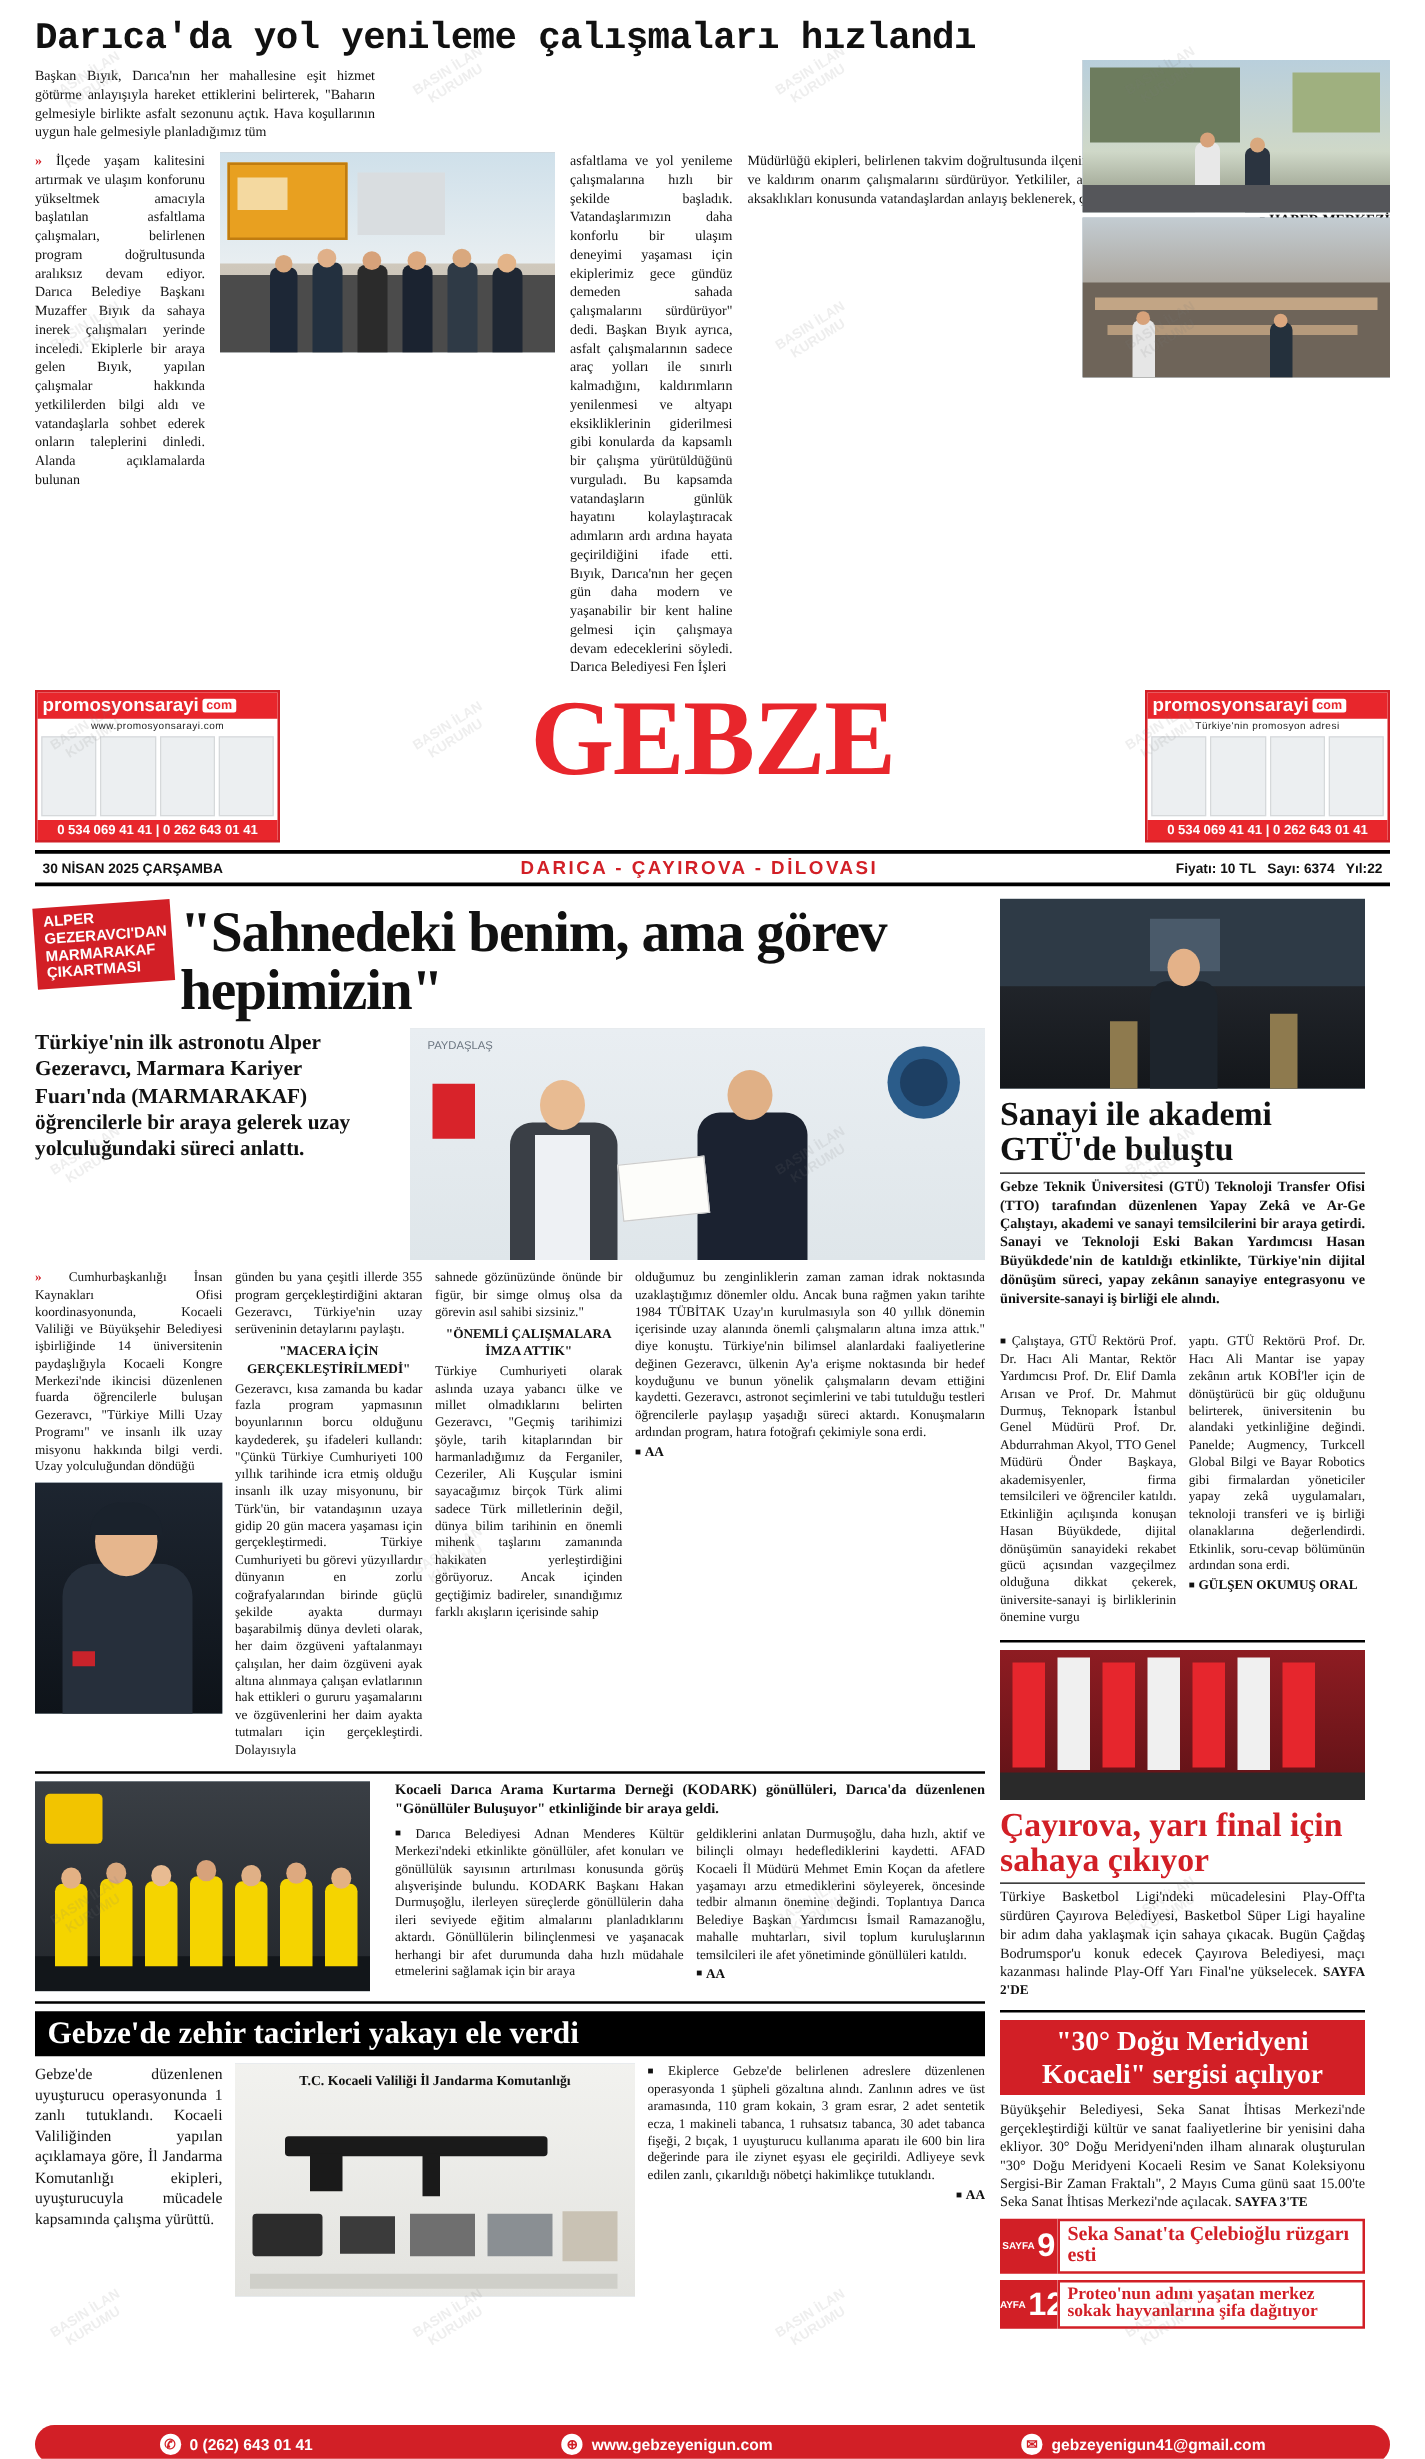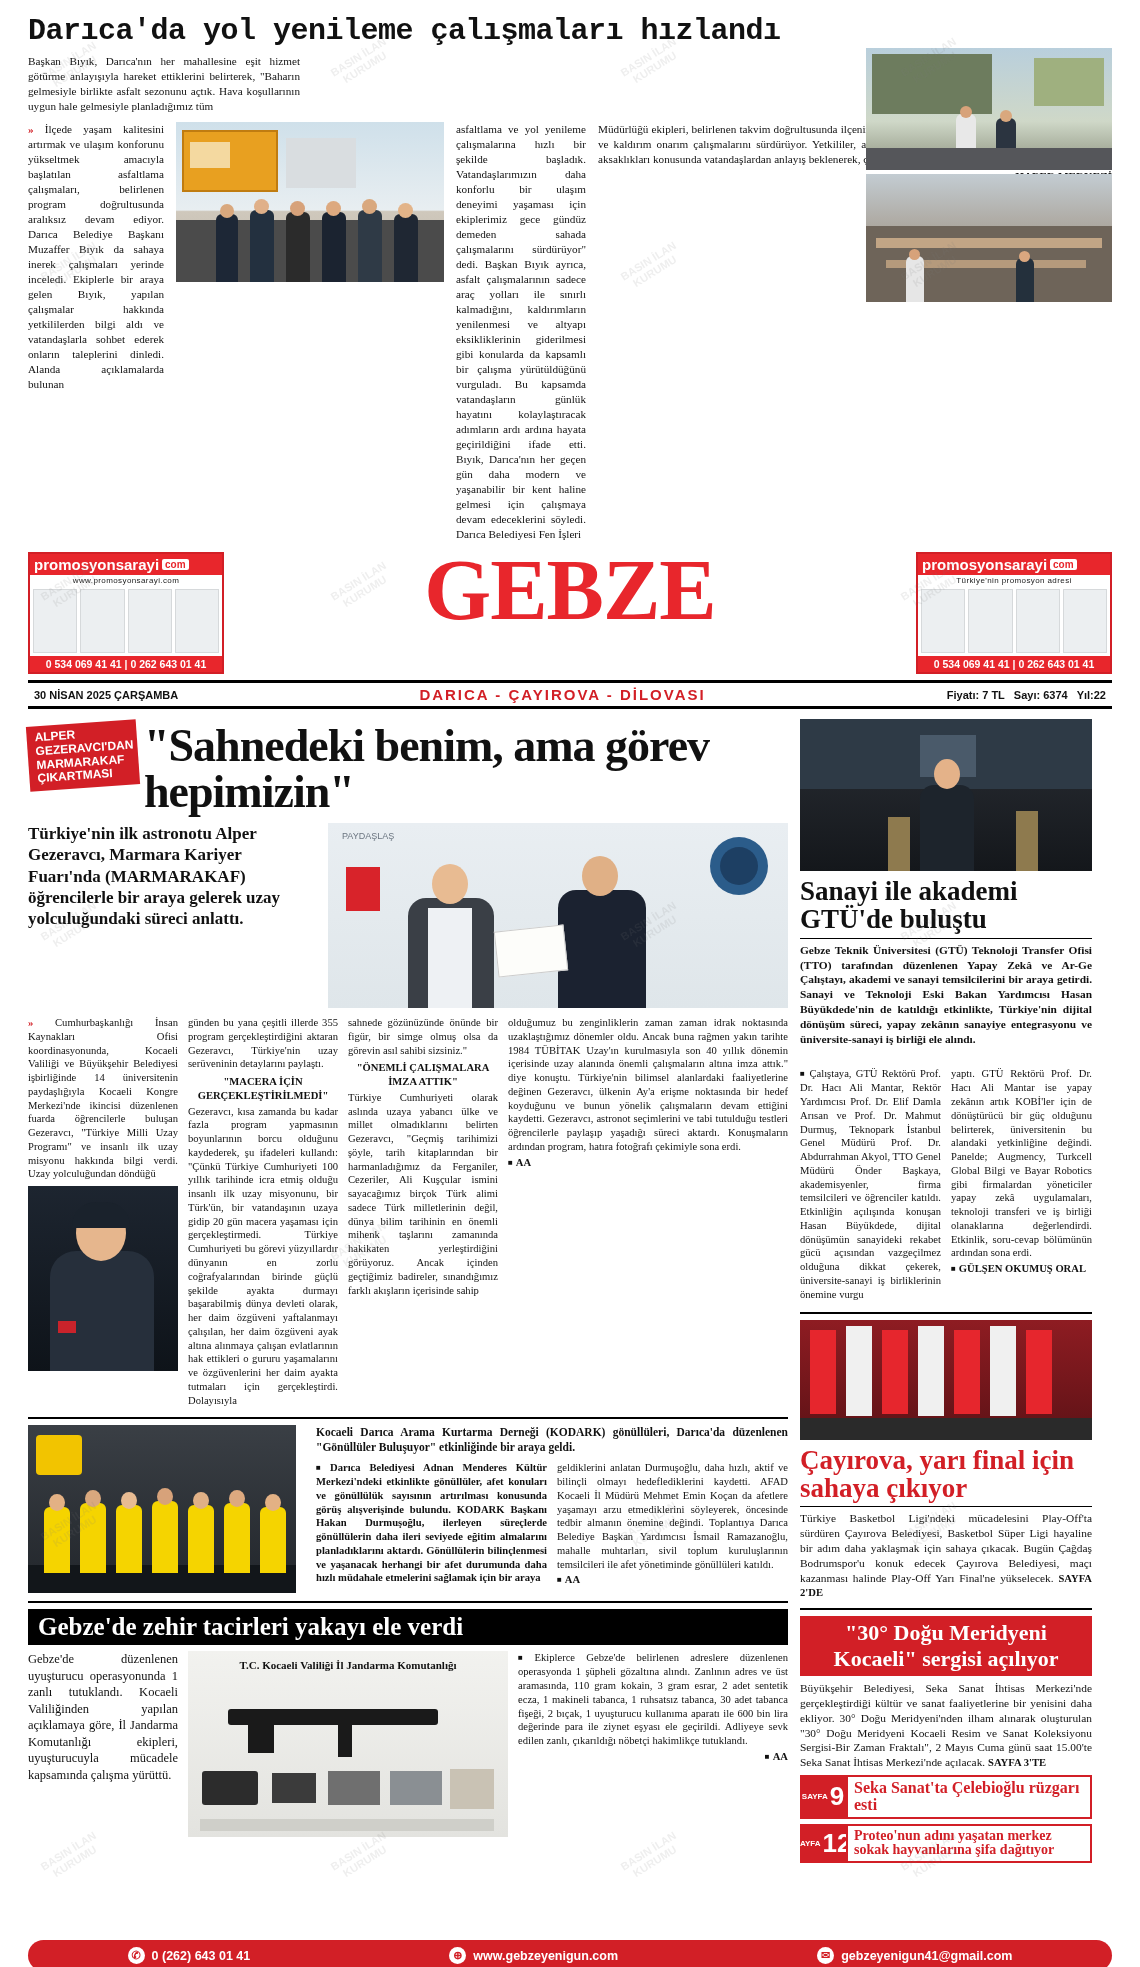--- a/index.html
+++ b/index.html
@@ -211,21 +211,21 @@
           <div class="ad-item"></div>
       </div>
       <div class="ad-phone">0 534 069 41 41  |  0 262 643 01 41</div>
     </div>
   </div>
 
   <div class="mh-bar">
     <span>30 NİSAN 2025 ÇARŞAMBA</span>
     <span class="mid">DARICA - ÇAYIROVA - DİLOVASI</span>
     <span>
-      <span>Fiyatı: 7 TL</span> &nbsp; <span>Sayı: 6374</span> &nbsp; <span>Yıl:22</span>
+      <span>Fiyatı: 10 TL</span> &nbsp; <span>Sayı: 6374</span> &nbsp; <span>Yıl:22</span>
     </span>
   </div>
 
   <div class="main">
 
     <div class="left">
 
       <div style="display:flex; align-items:flex-start; gap:6px; margin-top:4px;">
         <div class="badge" style="width:110px;">ALPER GEZERAVCI'DAN MARMARAKAF ÇIKARTMASI</div>
         <div class="bighead" style="flex:1;">"Sahnedeki benim, ama görev hepimizin"</div>
@@ -307,21 +307,21 @@
             <div class="head" style="left:165px;bottom:84px;width:16px;height:17px;background:#e0b086;"></div>
             <div class="person" style="left:196px;bottom:20px;width:26px;height:70px;background:#f5d400;border-radius:6px 6px 0 0;"></div>
             <div class="head" style="left:201px;bottom:86px;width:16px;height:17px;background:#dda97f;"></div>
             <div class="person" style="left:232px;bottom:20px;width:26px;height:66px;background:#f5d400;border-radius:6px 6px 0 0;"></div>
             <div class="head" style="left:237px;bottom:82px;width:16px;height:17px;background:#e3b184;"></div>
           </div>
         </div>
         <div style="flex:1;">
           <div class="body-col" style="font-weight:bold;font-size:11.5px;">Kocaeli Darıca Arama Kurtarma Derneği (KODARK) gönüllüleri, Darıca'da düzenlenen "Gönüllüler Buluşuyor" etkinliğinde bir araya geldi.</div>
           <div style="display:flex; gap:10px; margin-top:6px;">
-            <div style="flex:1;font-weight:bold;">
+            <div style="flex:1;">
               <div class="body-col">
                 <span class="sq"></span><span>Darıca Belediyesi Adnan Menderes Kültür Merkezi'ndeki etkinlikte gönüllüler, afet konuları ve gönüllülük sayısının artırılması konusunda görüş alışverişinde bulundu. KODARK Başkanı Hakan Durmuşoğlu, ilerleyen süreçlerde gönüllülerin daha ileri seviyede eğitim almalarını planladıklarını aktardı. Gönüllülerin bilinçlenmesi ve yaşanacak herhangi bir afet durumunda daha hızlı müdahale etmelerini sağlamak için bir araya</span>
               </div>
             </div>
             <div style="flex:1;">
               <div class="body-col">geldiklerini anlatan Durmuşoğlu, daha hızlı, aktif ve bilinçli olmayı hedeflediklerini kaydetti. AFAD Kocaeli İl Müdürü Mehmet Emin Koçan da afetlere yaşamayı arzu etmediklerini söyleyerek, öncesinde tedbir almanın önemine değindi. Toplantıya Darıca Belediye Başkan Yardımcısı İsmail Ramazanoğlu, mahalle muhtarları, sivil toplum kuruluşlarının temsilcileri ile afet yönetiminde gönüllüleri katıldı.</div>
               <div class="body-col" style="font-weight:bold;margin-top:2px;">
                 <span class="sq"></span><span>AA</span>
               </div>
             </div>

